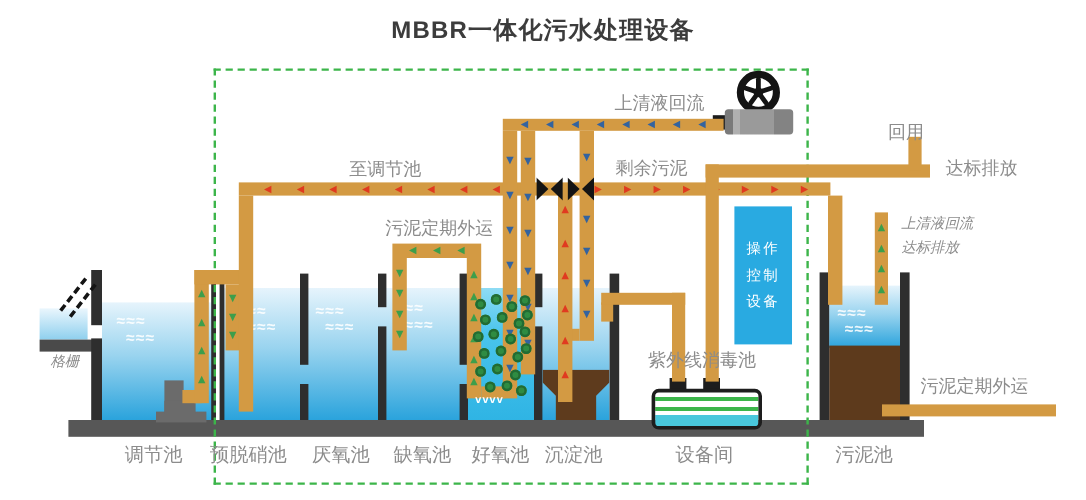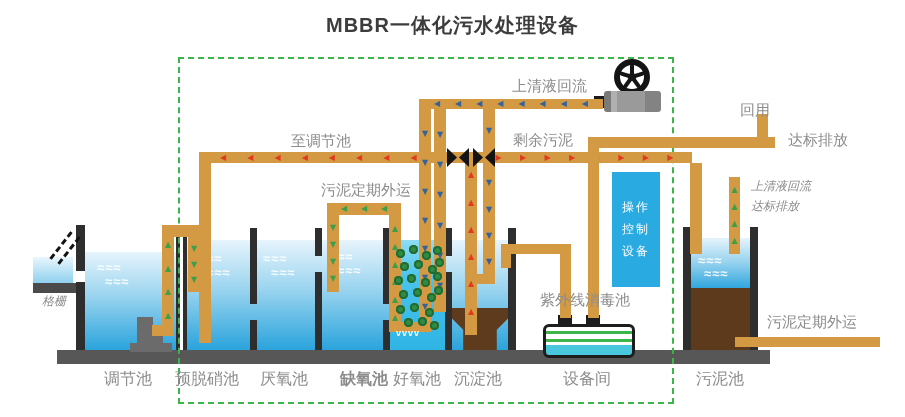--- a/index.html
+++ b/index.html
@@ -279,21 +279,21 @@
   <div class="lbl" style="left:740px;top:73px;margin-top:28px;">回用</div>
   <div class="lbl" style="left:788px;top:131px;">达标排放</div>
   <div class="lbl lbl16" style="left:751px;top:178px;">上清液回流</div>
   <div class="lbl lbl16" style="left:751px;top:198px;">达标排放</div>
   <div class="lbl" style="left:767px;top:313px;">污泥定期外运</div>
   <div class="lbl" style="left:540px;top:291px;">紫外线消毒池</div>
 
   <div class="tank-lbl" style="left:128px;">调节池</div>
   <div class="tank-lbl" style="left:207px;">预脱硝池</div>
   <div class="tank-lbl" style="left:284px;">厌氧池</div>
-  <div class="tank-lbl" style="left:364px;font-weight:bold;">缺氧池</div>
+  <div class="tank-lbl" style="left:352px;">缺氧池</div>
   <div class="tank-lbl" style="left:417px;">好氧池</div>
   <div class="tank-lbl" style="left:478px;">沉淀池</div>
   <div class="tank-lbl" style="left:587px;">设备间</div>
   <div class="tank-lbl" style="left:720px;">污泥池</div>
 
 <div class="media" style="left: 396px; top: 249px;"></div>
     <div class="media" style="left: 409px; top: 245px;"></div>
     <div class="media" style="left: 422px; top: 251px;"></div>
     <div class="media" style="left: 433px; top: 246px;"></div>
     <div class="media" style="left: 400px; top: 262px;"></div>

